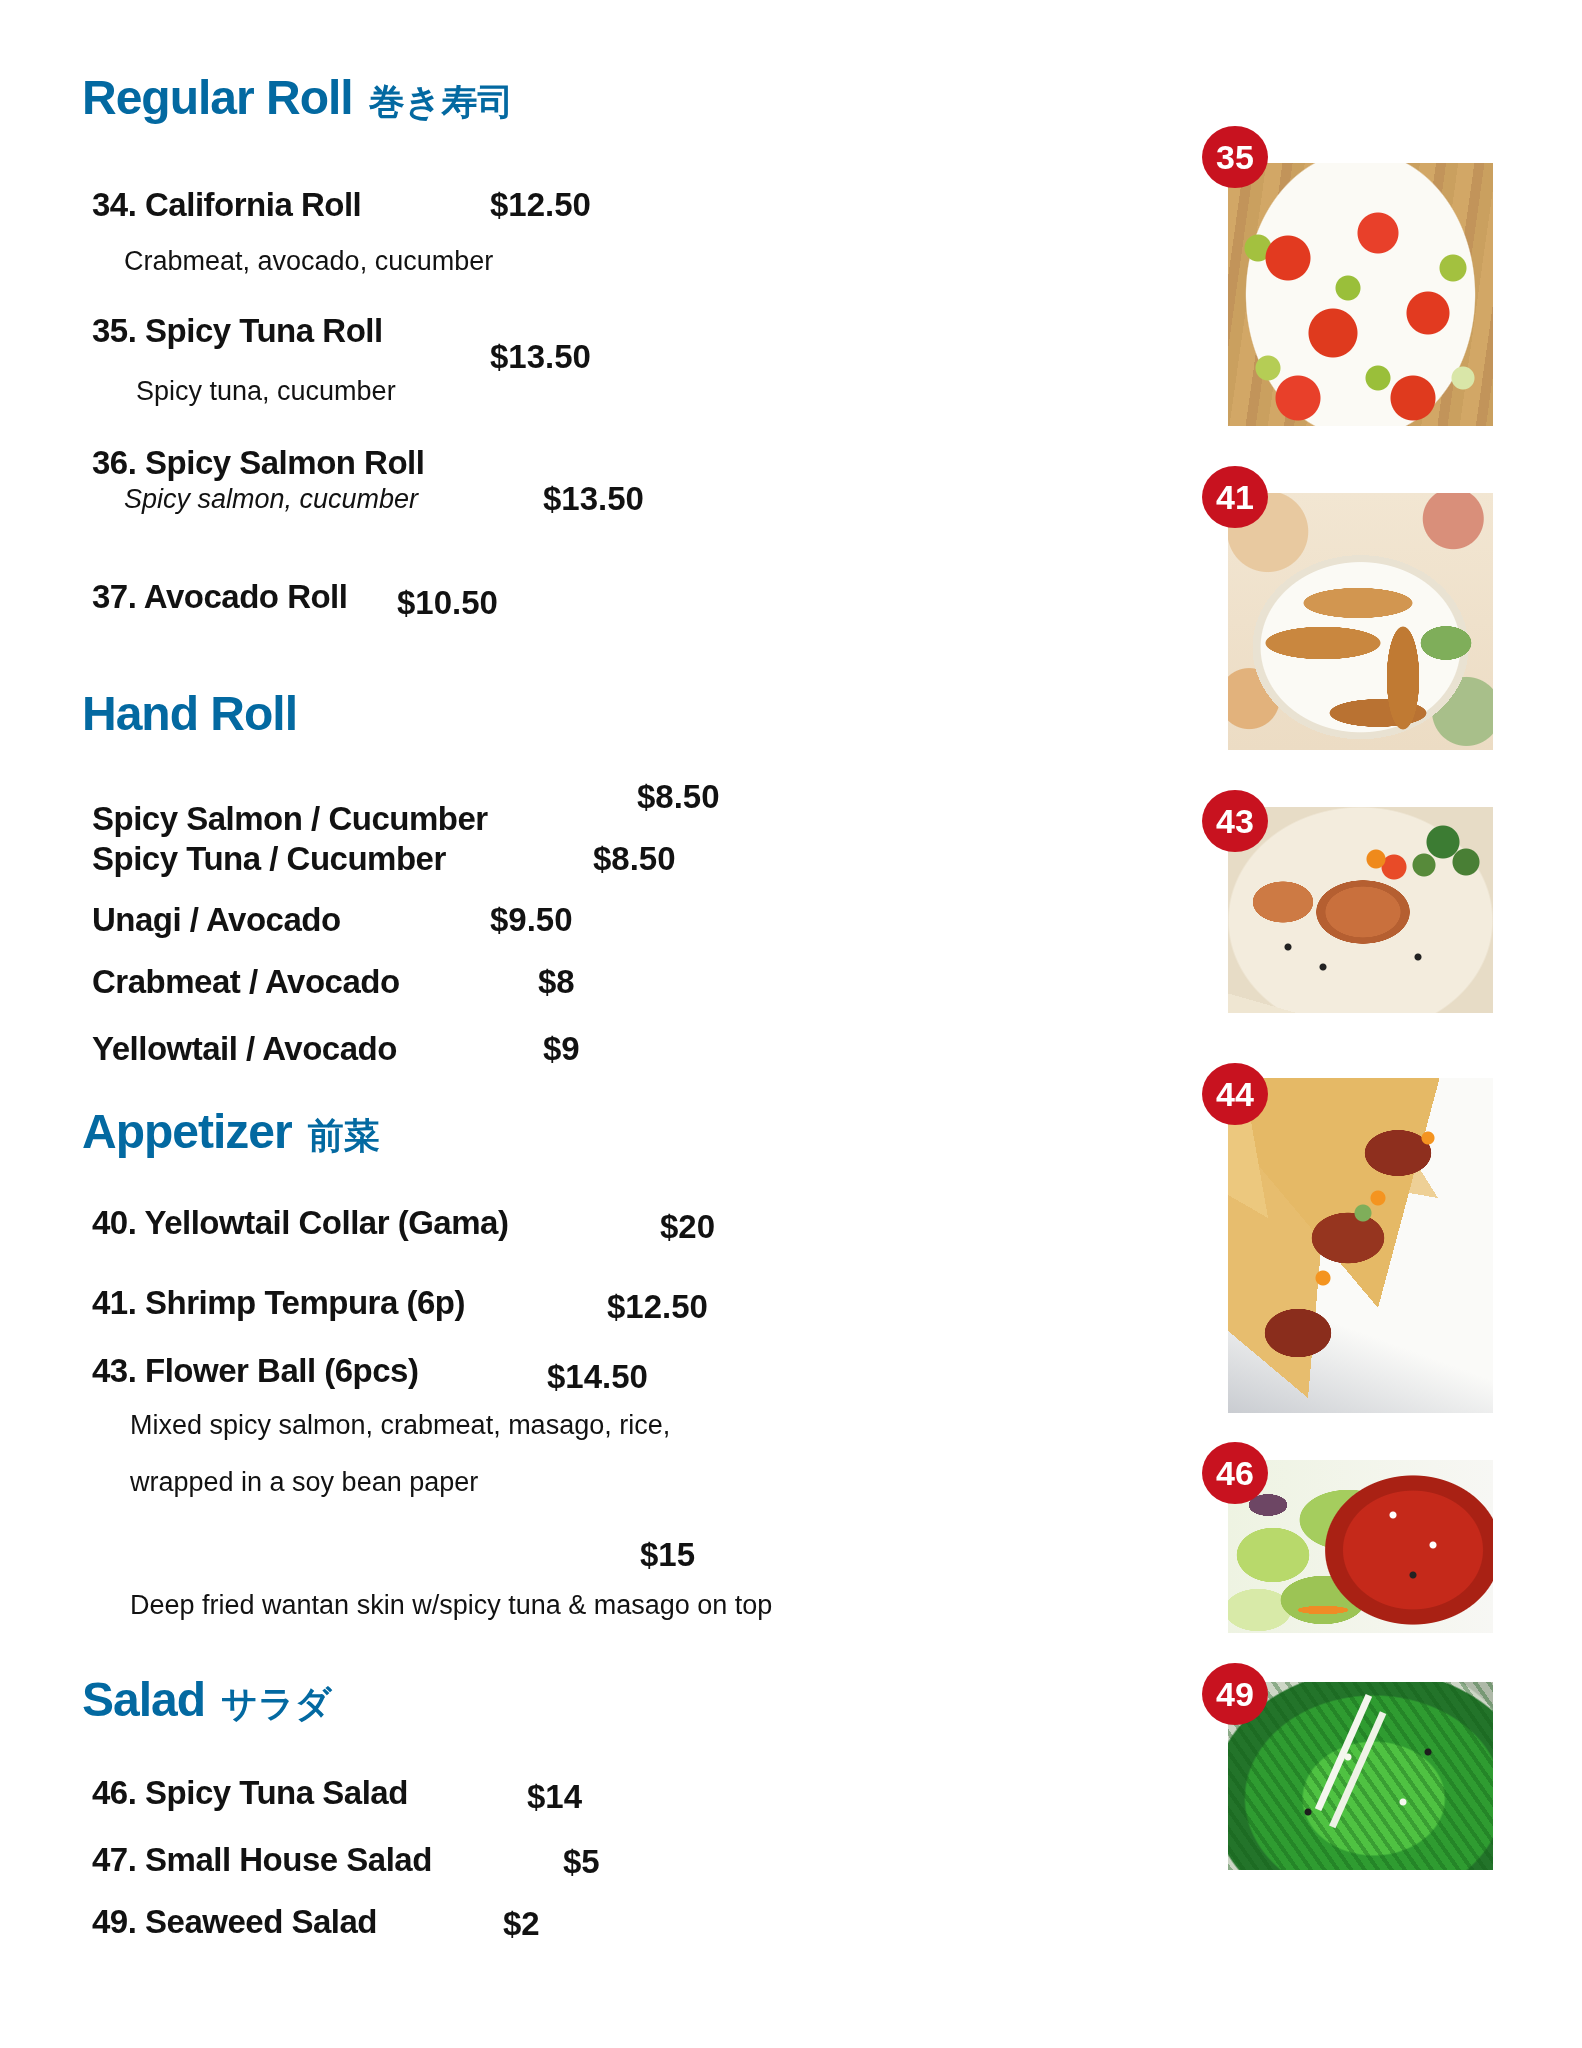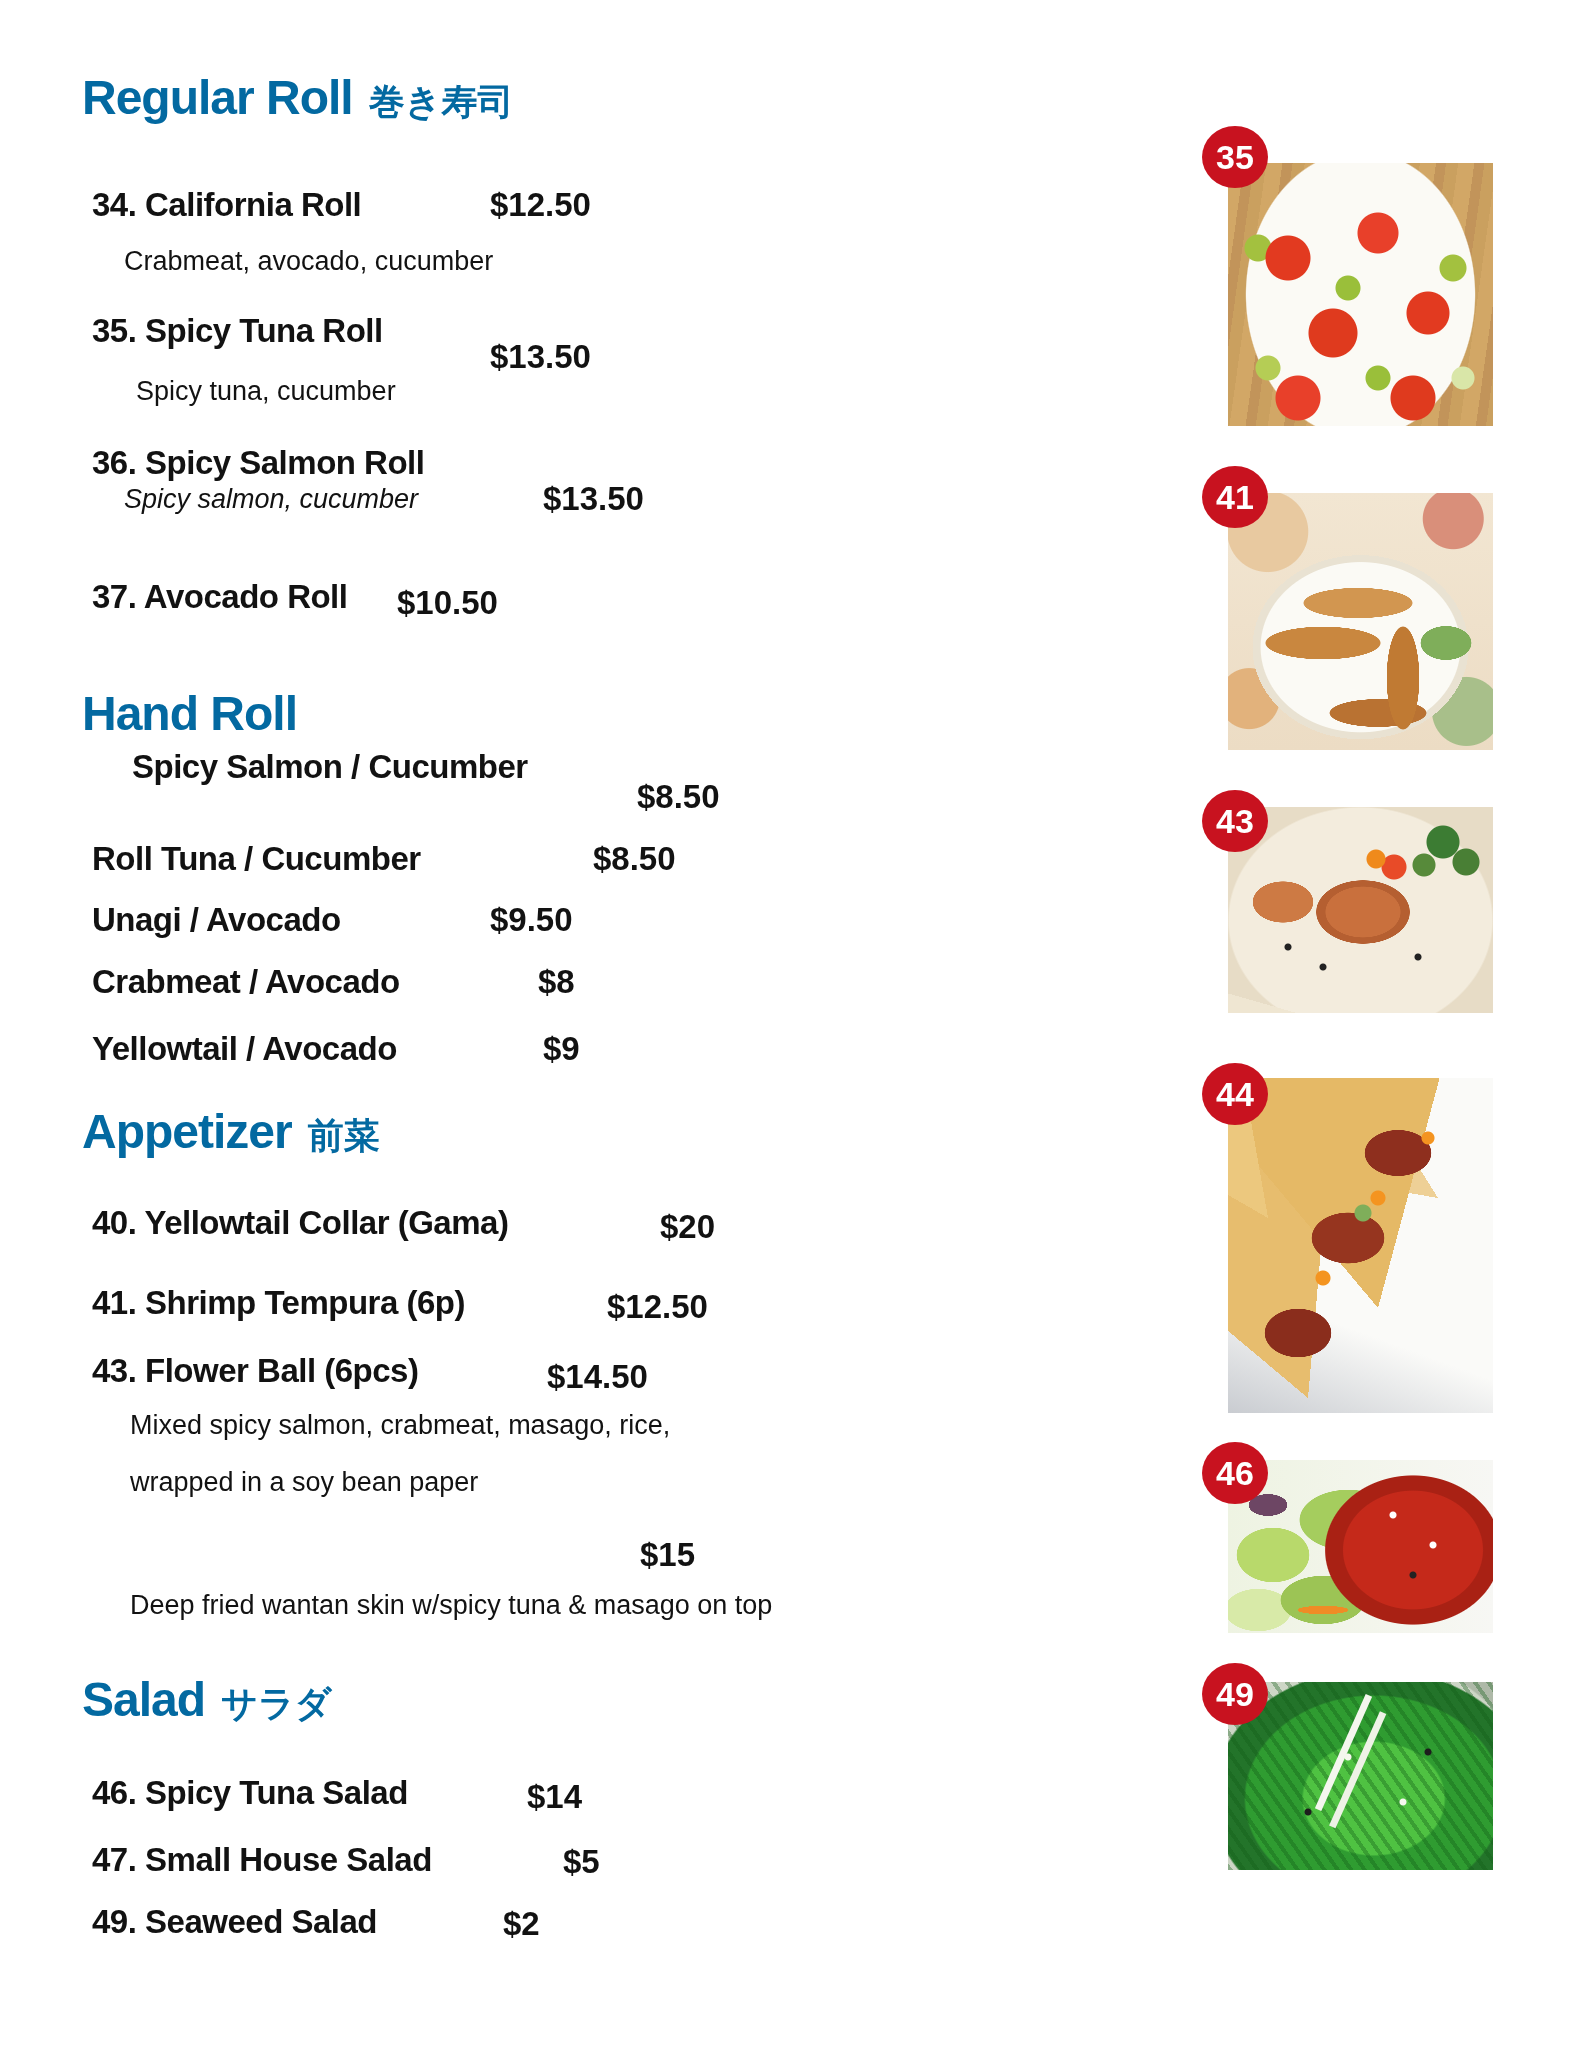--- a/index.html
+++ b/index.html
@@ -18,21 +18,21 @@
   .iprice{position:absolute;font-weight:600;font-size:33px;white-space:nowrap;}
   .idesc{position:absolute;font-weight:400;font-size:27px;white-space:nowrap;}
   
   #hdr-1{left:82px;top:70px;}
   #n34{left:92px;top:186px;} #p34{left:490px;top:186px;} #d34{left:124px;top:246px;}
   #n35{left:92px;top:312px;} #p35{left:490px;top:338px;} #d35{left:136px;top:376px;}
   #n36{left:92px;top:444px;} #p36{left:543px;top:480px;} #d36{left:124px;top:484px;font-style:italic;}
   #n37{left:92px;top:578px;} #p37{left:397px;top:584px;}
   
   #hdr-2{left:82px;top:686px;}
-  #hr1{left:92px;top:748px;margin-left:40px;}  #phr1{left:637px;top:778px;}
+  #hr1{left:92px;top:800px;}  #phr1{left:637px;top:778px;}
   #hr2{left:92px;top:840px;}  #phr2{left:593px;top:840px;}
   #hr3{left:92px;top:901px;}  #phr3{left:490px;top:901px;}
   #hr4{left:92px;top:963px;}  #phr4{left:538px;top:963px;}
   #hr5{left:92px;top:1030px;} #phr5{left:543px;top:1030px;}
   
   #hdr-3{left:82px;top:1104px;}
   #n40{left:92px;top:1204px;} #p40{left:660px;top:1208px;}
   #n41{left:92px;top:1284px;} #p41{left:607px;top:1288px;}
   #n43{left:92px;top:1352px;} #p43{left:547px;top:1358px;}
   #d43a{left:130px;top:1410px;} #d43b{left:130px;top:1467px;}
@@ -165,21 +165,21 @@
   <div class="iprice" id="p36">$13.50</div>
   <div class="idesc" id="d36">Spicy salmon, cucumber</div>
 
   <div class="iname" id="n37">37. Avocado Roll</div>
   <div class="iprice" id="p37">$10.50</div>
 
   <div class="hdr" id="hdr-2"><span>Hand Roll</span></div>
 
   <div class="iname" id="hr1">Spicy Salmon / Cucumber</div>
   <div class="iprice" id="phr1">$8.50</div>
-  <div class="iname" id="hr2">Roll Tuna / Cucumber</div>
+  <div class="iname" id="hr2">Spicy Tuna / Cucumber</div>
   <div class="iprice" id="phr2">$8.50</div>
   <div class="iname" id="hr3">Unagi / Avocado</div>
   <div class="iprice" id="phr3">$9.50</div>
   <div class="iname" id="hr4">Crabmeat / Avocado</div>
   <div class="iprice" id="phr4">$8</div>
   <div class="iname" id="hr5">Yellowtail / Avocado</div>
   <div class="iprice" id="phr5">$9</div>
 
   <div class="hdr" id="hdr-3"><span>Appetizer</span><span class="jp">前菜</span></div>
 

